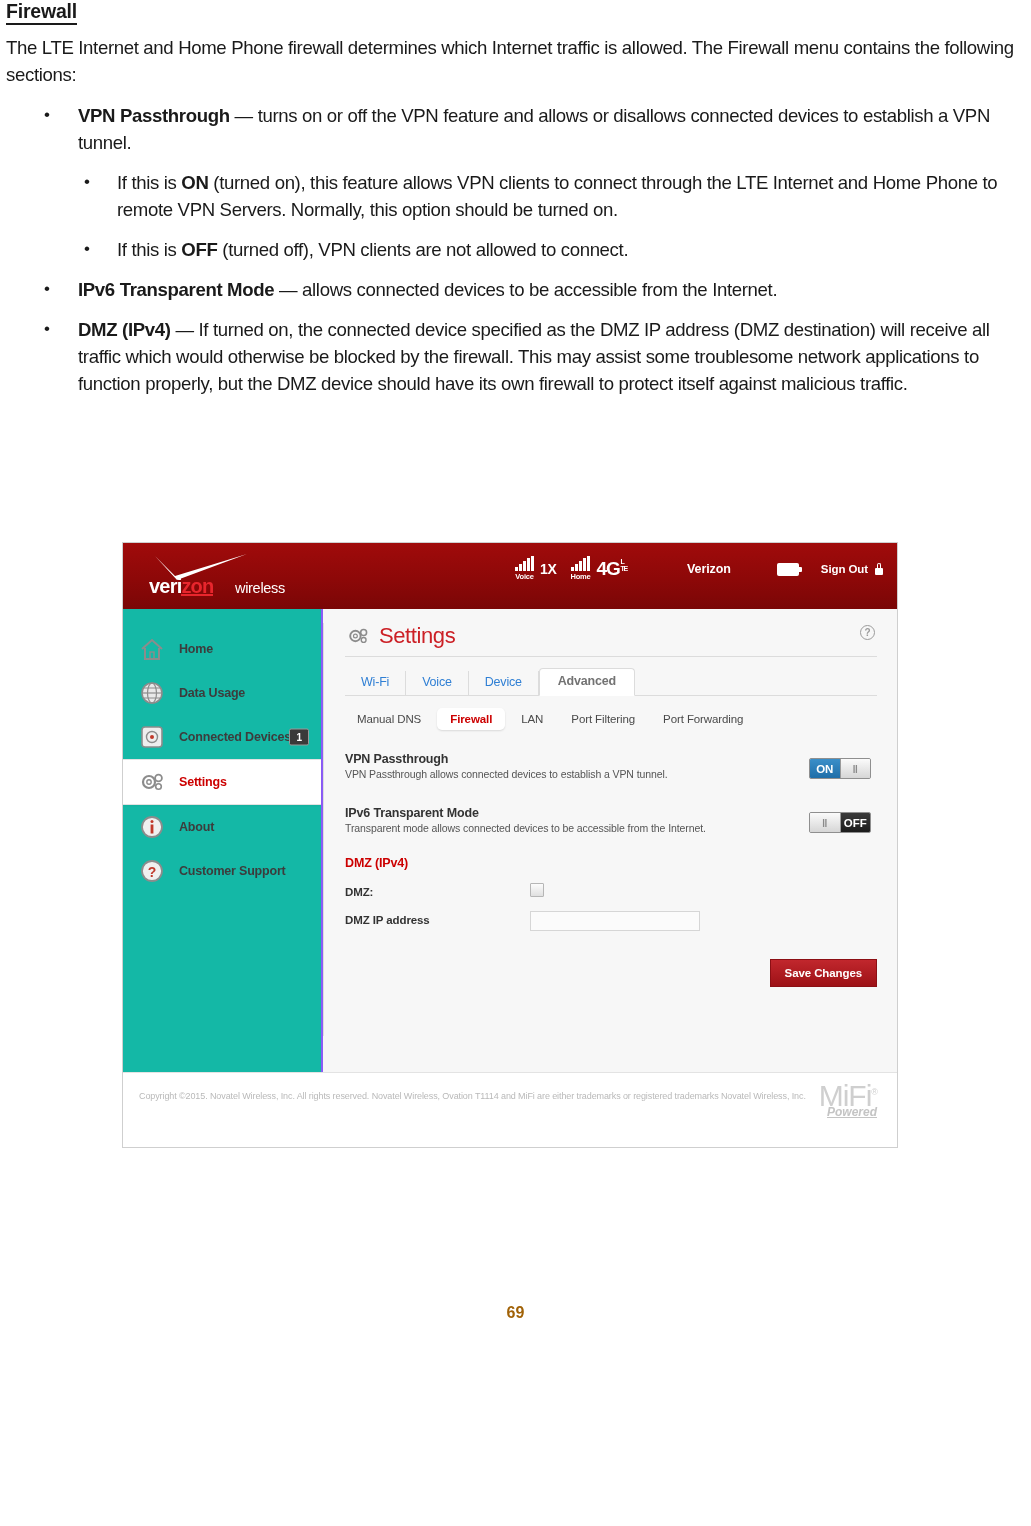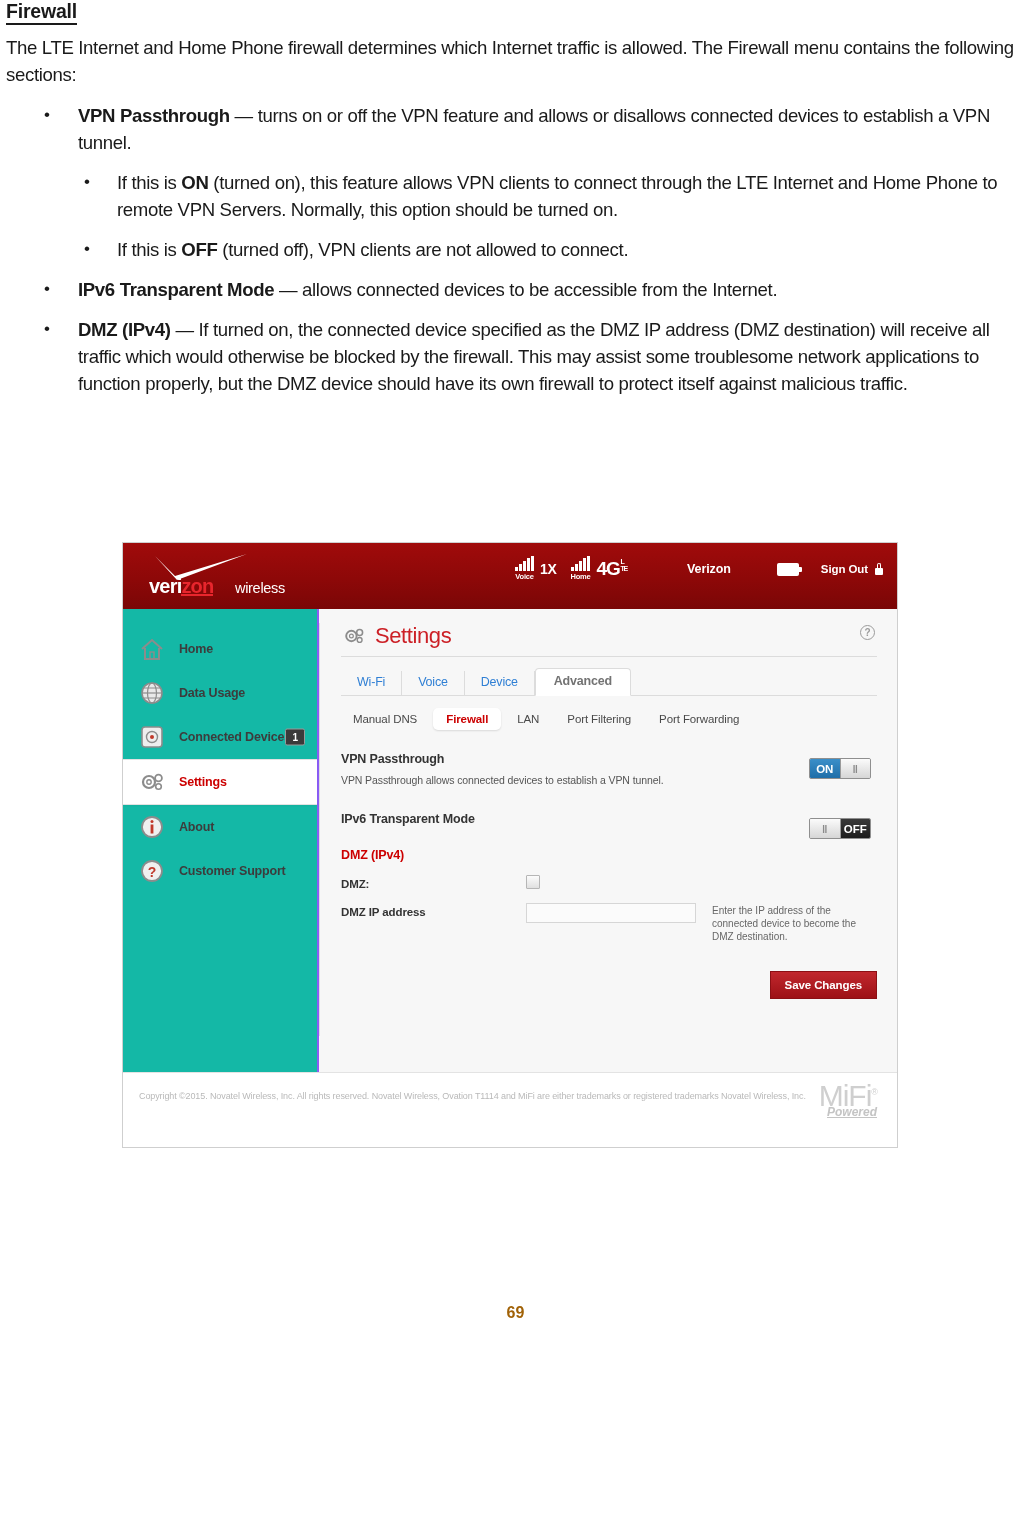--- a/index.html
+++ b/index.html
@@ -270,21 +270,21 @@
     color: #cc0000; font-weight: bold;
     background: #ffffff;
     border-radius: 5px;
     box-shadow: 0 1px 2px rgba(0,0,0,.12);
     padding: 5px 13px;
   }
 
   .panel { margin-top: 22px; position: relative; }
   .opt-row { position: relative; margin-bottom: 16px; }
   .opt-title { font-size: 12.5px; font-weight: bold; color: #333333; letter-spacing: -0.15px; }
-  .opt-desc { font-size: 10.5px; color: #555555; margin-top: 8px; letter-spacing: -0.1px; }
+  .opt-desc { font-size: 10.5px; color: #555555; margin-top: 2px; letter-spacing: -0.1px; }
 
   .toggle {
     position: absolute; right: 6px; top: 6px;
     width: 62px; height: 21px;
     display: flex;
     border: 1px solid #8f8f8f;
     border-radius: 2px;
     overflow: hidden;
     background: #e8e8e8;
   }
@@ -575,37 +575,37 @@
             <div class="opt-title">VPN Passthrough</div>
             <div class="opt-desc">VPN Passthrough allows connected devices to establish a VPN tunnel.</div>
             <div class="toggle">
               <div class="seg-on">ON</div>
               <div class="knob">‖</div>
             </div>
           </div>
 
           <div class="opt-row" style="margin-top:26px;">
             <div class="opt-title">IPv6 Transparent Mode</div>
+            <div class="opt-desc">Transparent mode allows connected devices to be accessible from the Internet.</div>
             <div class="toggle">
               <div class="knob left">‖</div>
               <div class="seg-off">OFF</div>
             </div>
           </div>
 
           <div class="dmz-title">DMZ (IPv4)</div>
 
           <div class="field-row">
             <div class="field-label">DMZ:</div>
             <div class="checkbox"></div>
           </div>
 
           <div class="field-row">
             <div class="field-label">DMZ IP address</div>
             <input class="text-input" type="text" value="" style="">
-            <div class="field-hint">Enter the IP address of the connected device to become the DMZ destination.</div>
           </div>
 
           <div class="save-row" style="position:relative; text-align:right; margin-top:28px; right:0;">
             <button class="save-btn">Save Changes</button>
           </div>
 
         </div>
       </div>
     </div>
 

